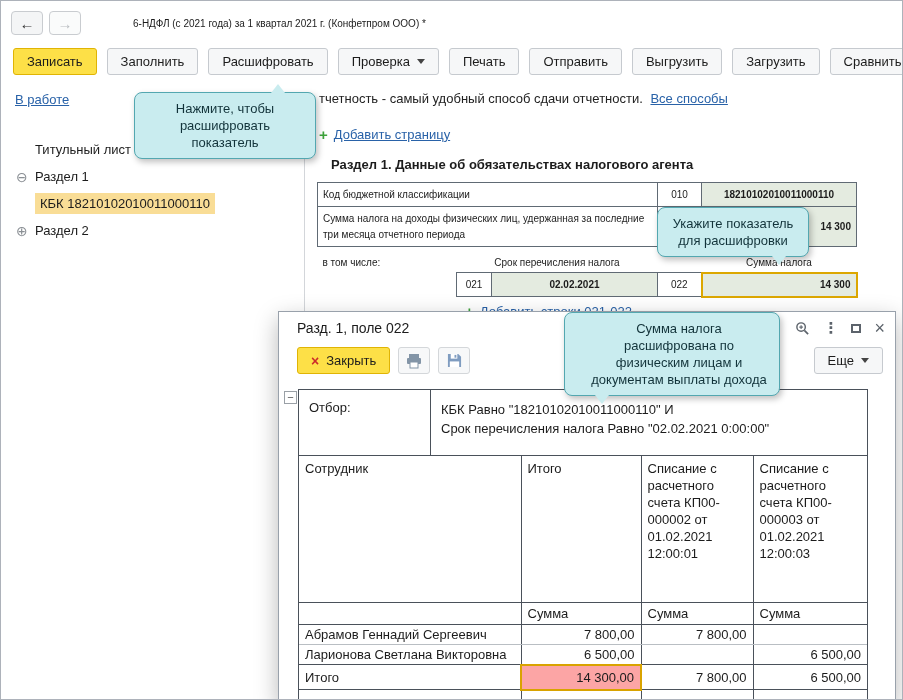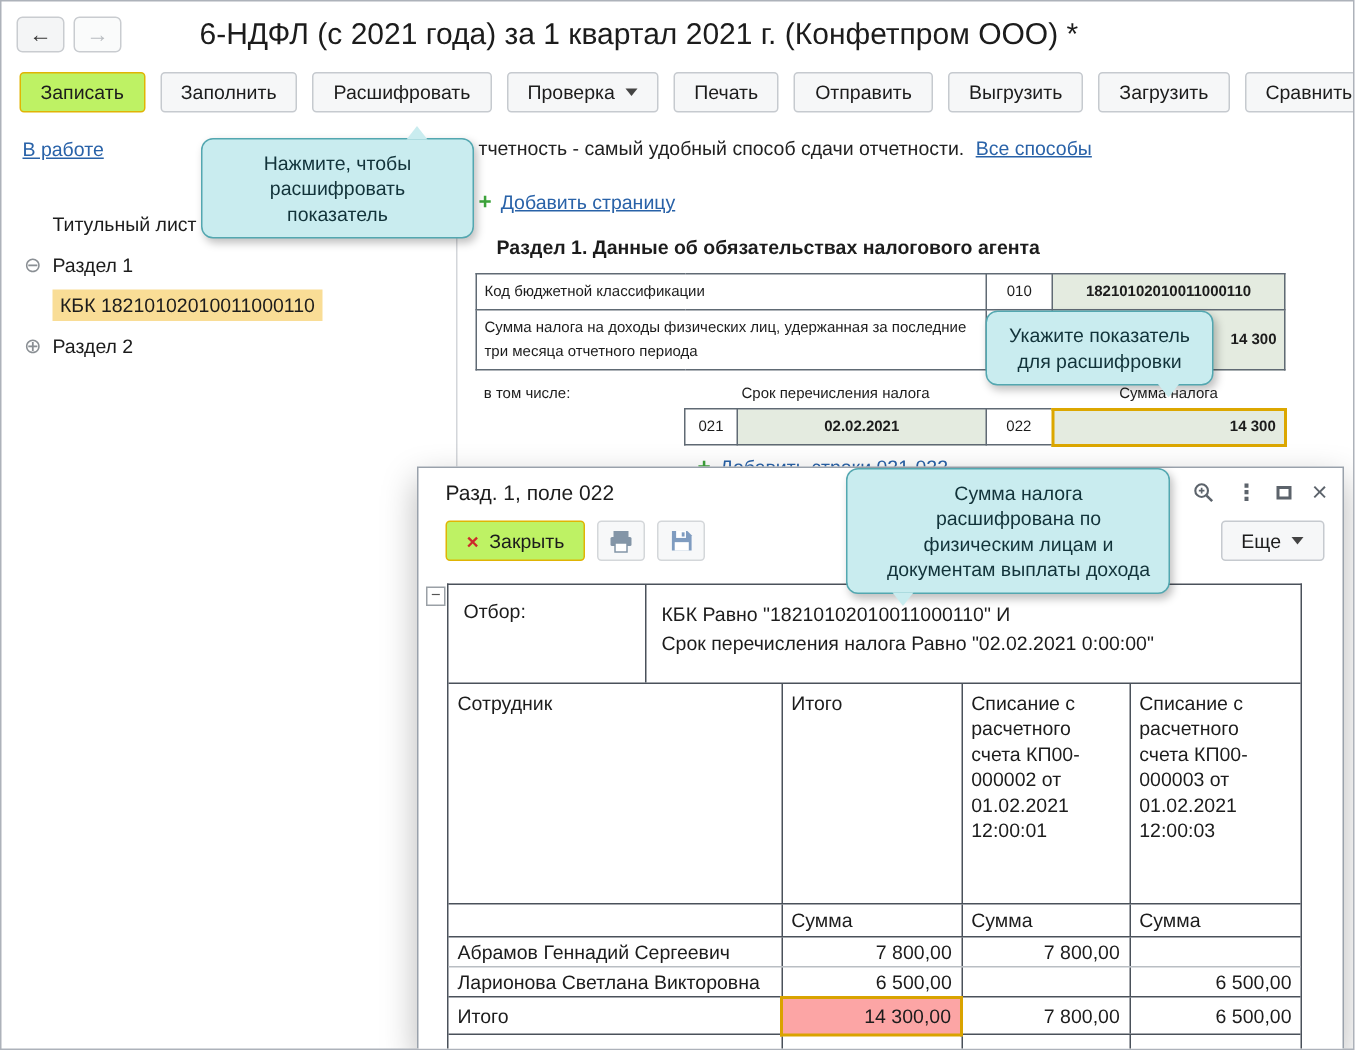--- a/index.html
+++ b/index.html
@@ -4,26 +4,26 @@
 <style>
   * { box-sizing: border-box; margin: 0; padding: 0; }
   html,body { width:903px; height:700px; }
   body { font-family:"Liberation Sans","DejaVu Sans",sans-serif; font-size:13px; color:#1c1c1c; background:#fff; }
   .app { position:relative; width:903px; height:700px; background:#fff; border:1px solid #adb2ba; overflow:hidden; }
 
   
   .titlebar { display:flex; align-items:center; height:44px; padding:0 10px; gap:6px; }
   .nav-btn { width:32px; height:24px; border:1px solid #c9ccd0; border-radius:4px; background:#f4f5f6; font-size:15px; color:#333; display:flex; align-items:center; justify-content:center; cursor:pointer; }
   .nav-btn.disabled { color:#b9bdc1; background:#fafbfb; }
-  .title { font-size:20px; margin-left:46px; white-space:nowrap; }
+  .title { font-size:10px; margin-left:46px; white-space:nowrap; }
 
   
   .toolbar { display:flex; align-items:center; gap:10px; padding:3px 12px 11px; }
   .btn { height:27px; padding:0 13px; border:1px solid #c6cacf; border-radius:3px; background:#f6f7f8; font-size:13px; font-family:inherit; display:inline-flex; align-items:center; gap:7px; cursor:pointer; color:#1c1c1c; white-space:nowrap; }
-  .btn.primary { background:#bef264; border-color:#e0b404; }
+  .btn.primary { background:#fde047; border-color:#e0b404; }
   .caret { width:0; height:0; border-left:4px solid transparent; border-right:4px solid transparent; border-top:5px solid #444; }
 
   
   .status-row { position:relative; height:26px; padding:0 14px; display:flex; align-items:center; }
   .link { color:#2962a8; text-decoration:underline; cursor:pointer; }
   .promo { position:absolute; left:318px; top:5px; white-space:nowrap; color:#222; }
   .promo .link { margin-left:4px; }
 
   
   .content { position:absolute; top:111px; left:0; right:0; bottom:0; display:flex; }

